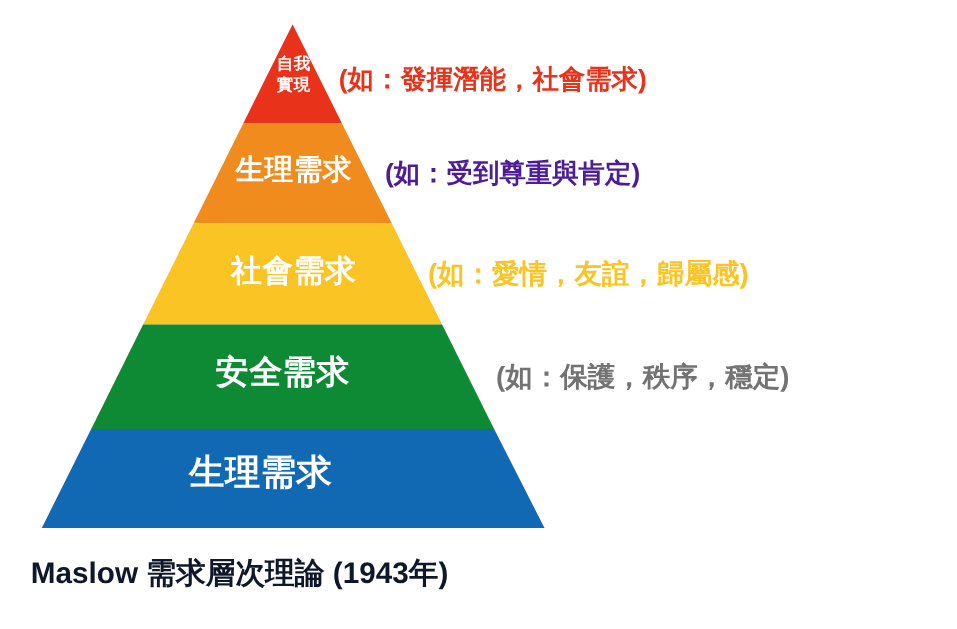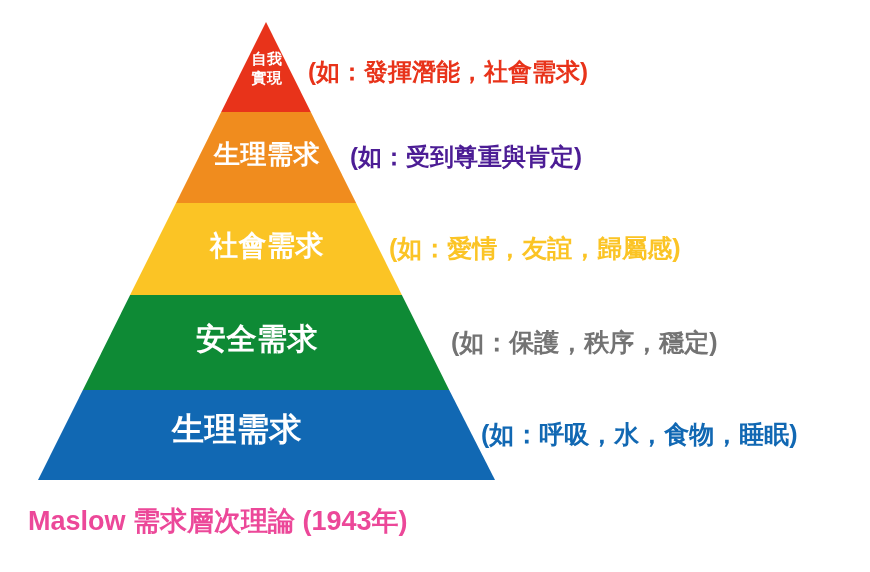--- a/index.html
+++ b/index.html
@@ -66,21 +66,21 @@
   .annotation.a2 { left: 451px; top: 326px; font-size: 25px; }
   .annotation.a1 { left: 481px; top: 418px; font-size: 25px; }
 
   
   #caption {
     position: absolute;
     left: 28px;
     top: 503px;
     font-size: 27px;
     font-weight: bold;
-    color: #ec4899;
+    color: #0f172a;
     white-space: nowrap;
     letter-spacing: 0px;
   }
 </style>
 </head>
 <body>
 
 <div id="stage">
 
   <svg id="pyramid-svg" viewBox="0 0 870 572">
@@ -100,17 +100,16 @@
 實現</div>
   <div class="tier-label lvl4">生理需求</div>
   <div class="tier-label lvl3">社會需求</div>
   <div class="tier-label lvl2">安全需求</div>
   <div class="tier-label lvl1">生理需求</div>
 
   <div class="annotation a5" style="color:#E8331A">(如：發揮潛能，社會需求)</div>
   <div class="annotation a4" style="color:#4c1d95">(如：受到尊重與肯定)</div>
   <div class="annotation a3" style="color:#FBC425">(如：愛情，友誼，歸屬感)</div>
   <div class="annotation a2" style="color:#737373">(如：保護，秩序，穩定)</div>
-  <div class="annotation a1" style="color:#1168B3">(如：呼吸，水，食物，睡眠)</div>
 
   <div id="caption">Maslow 需求層次理論 (1943年)</div>
 
 </div>
 
 </body></html>

